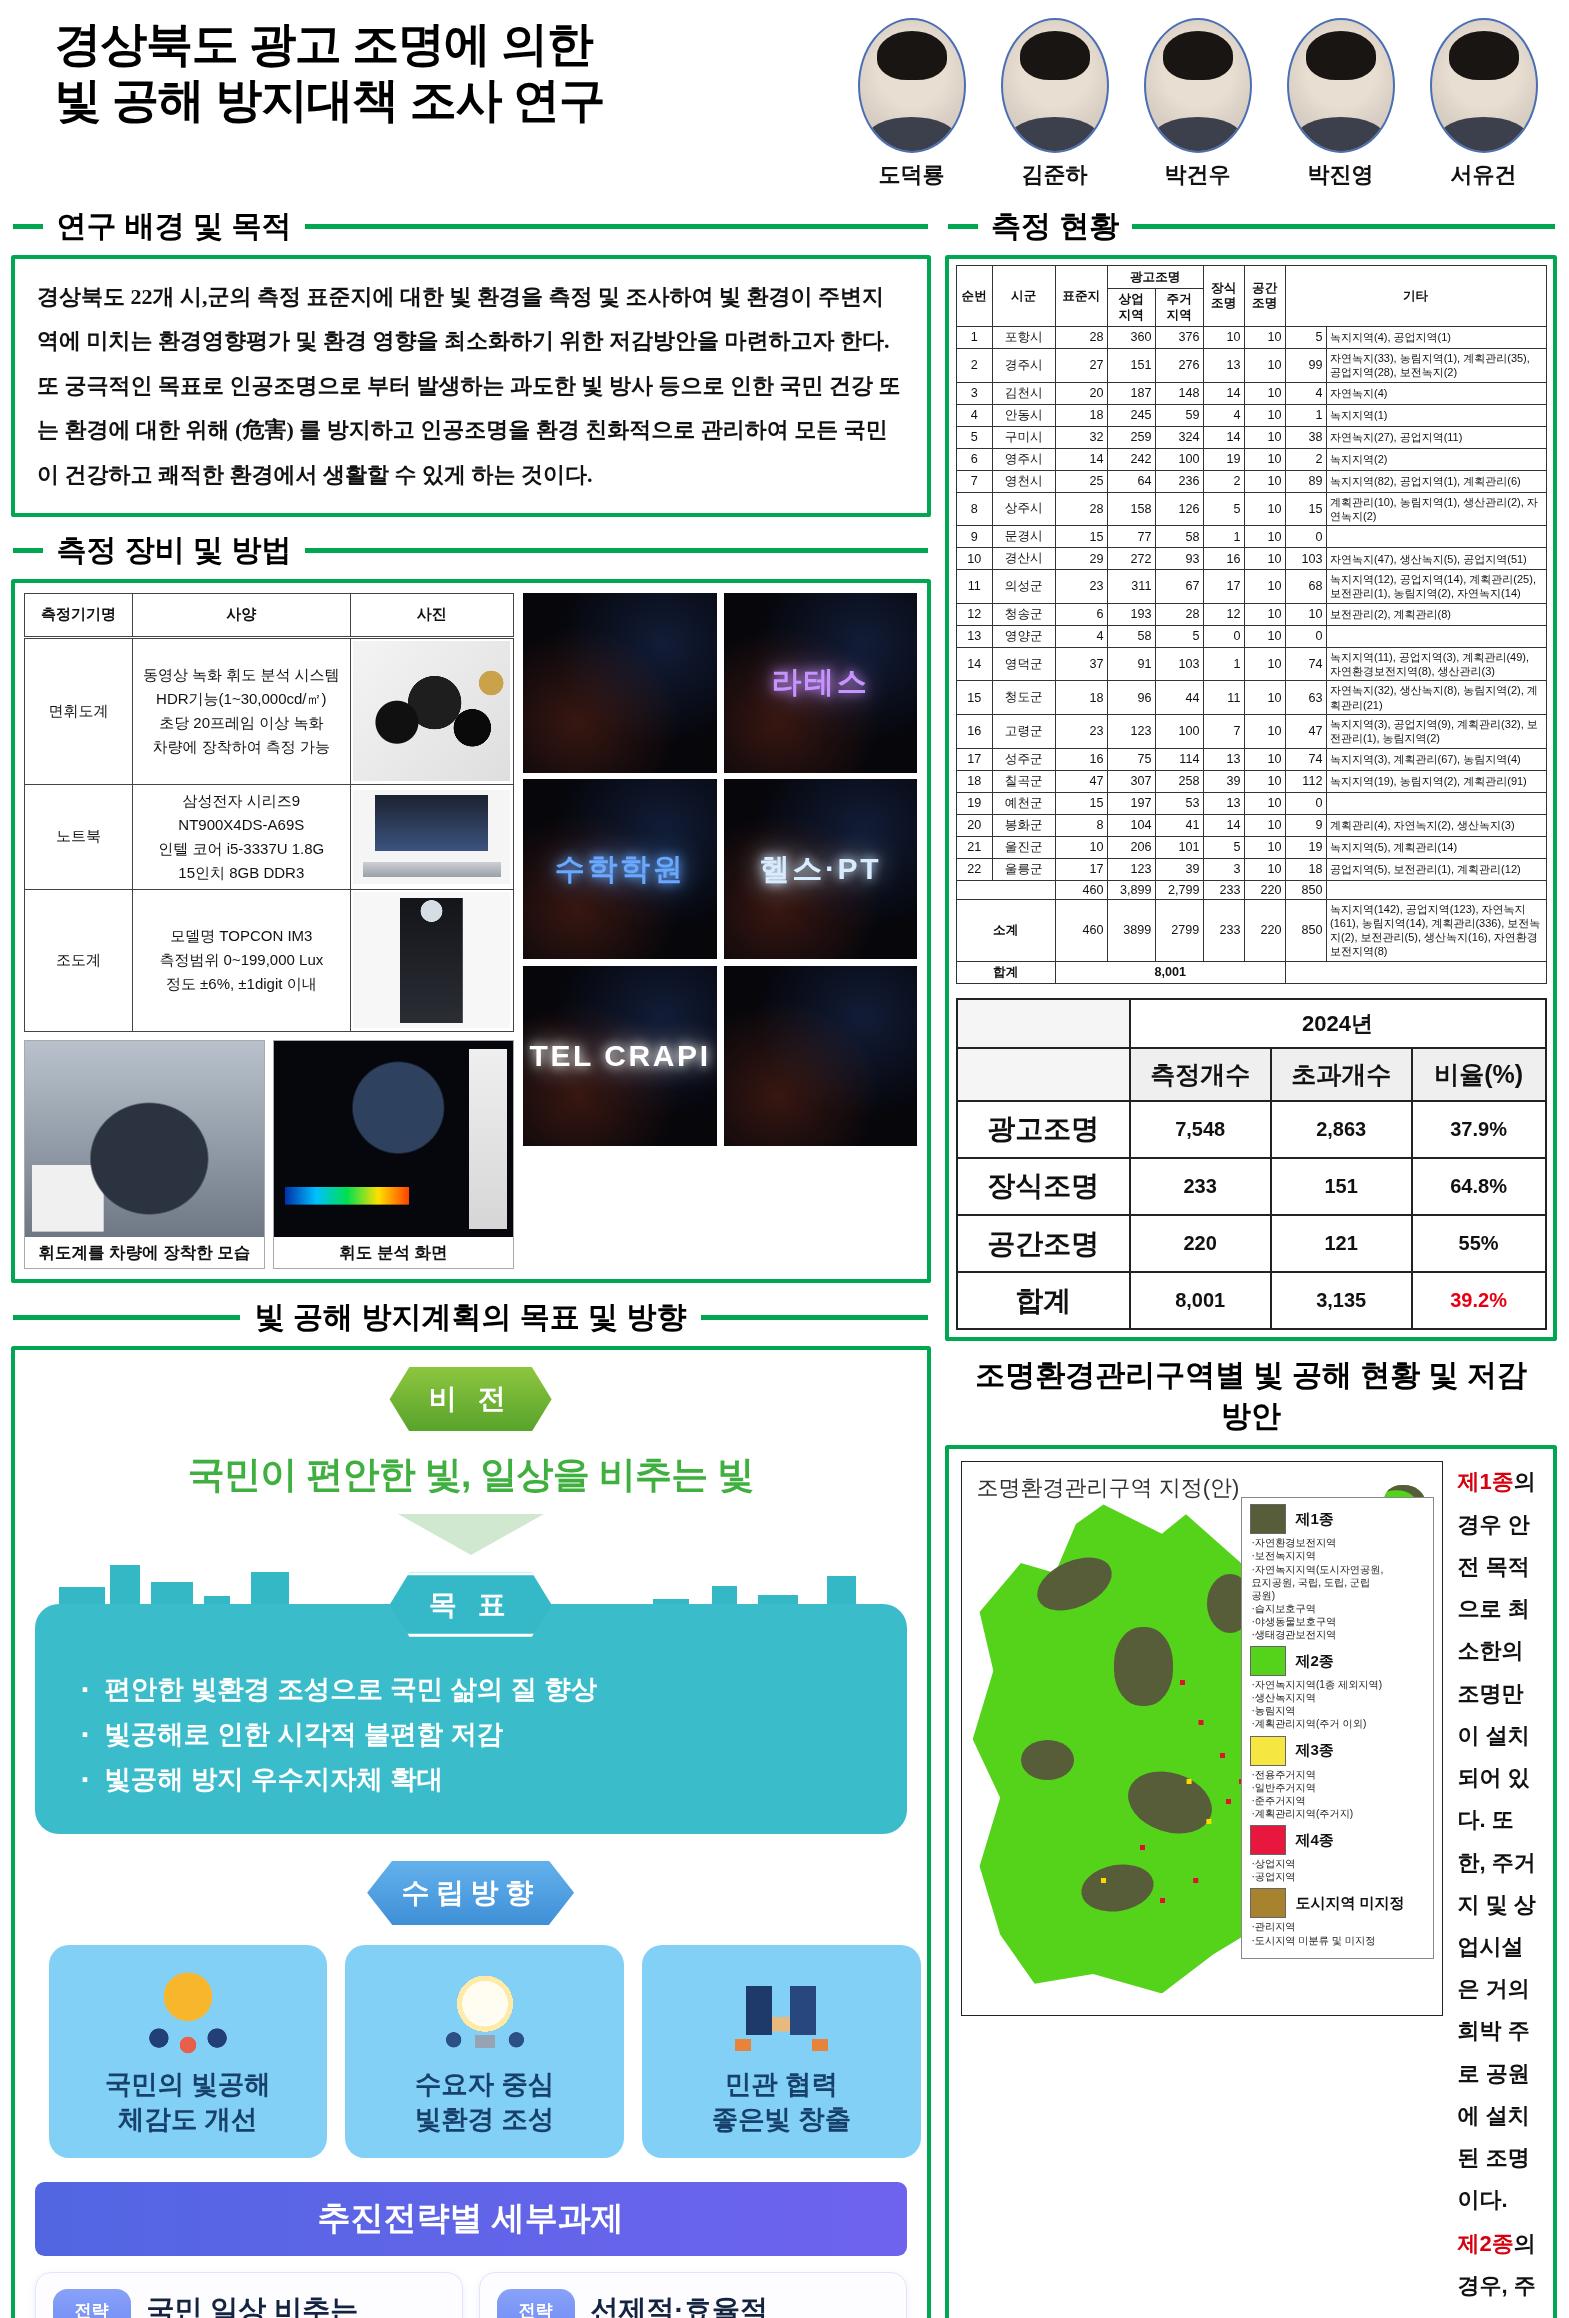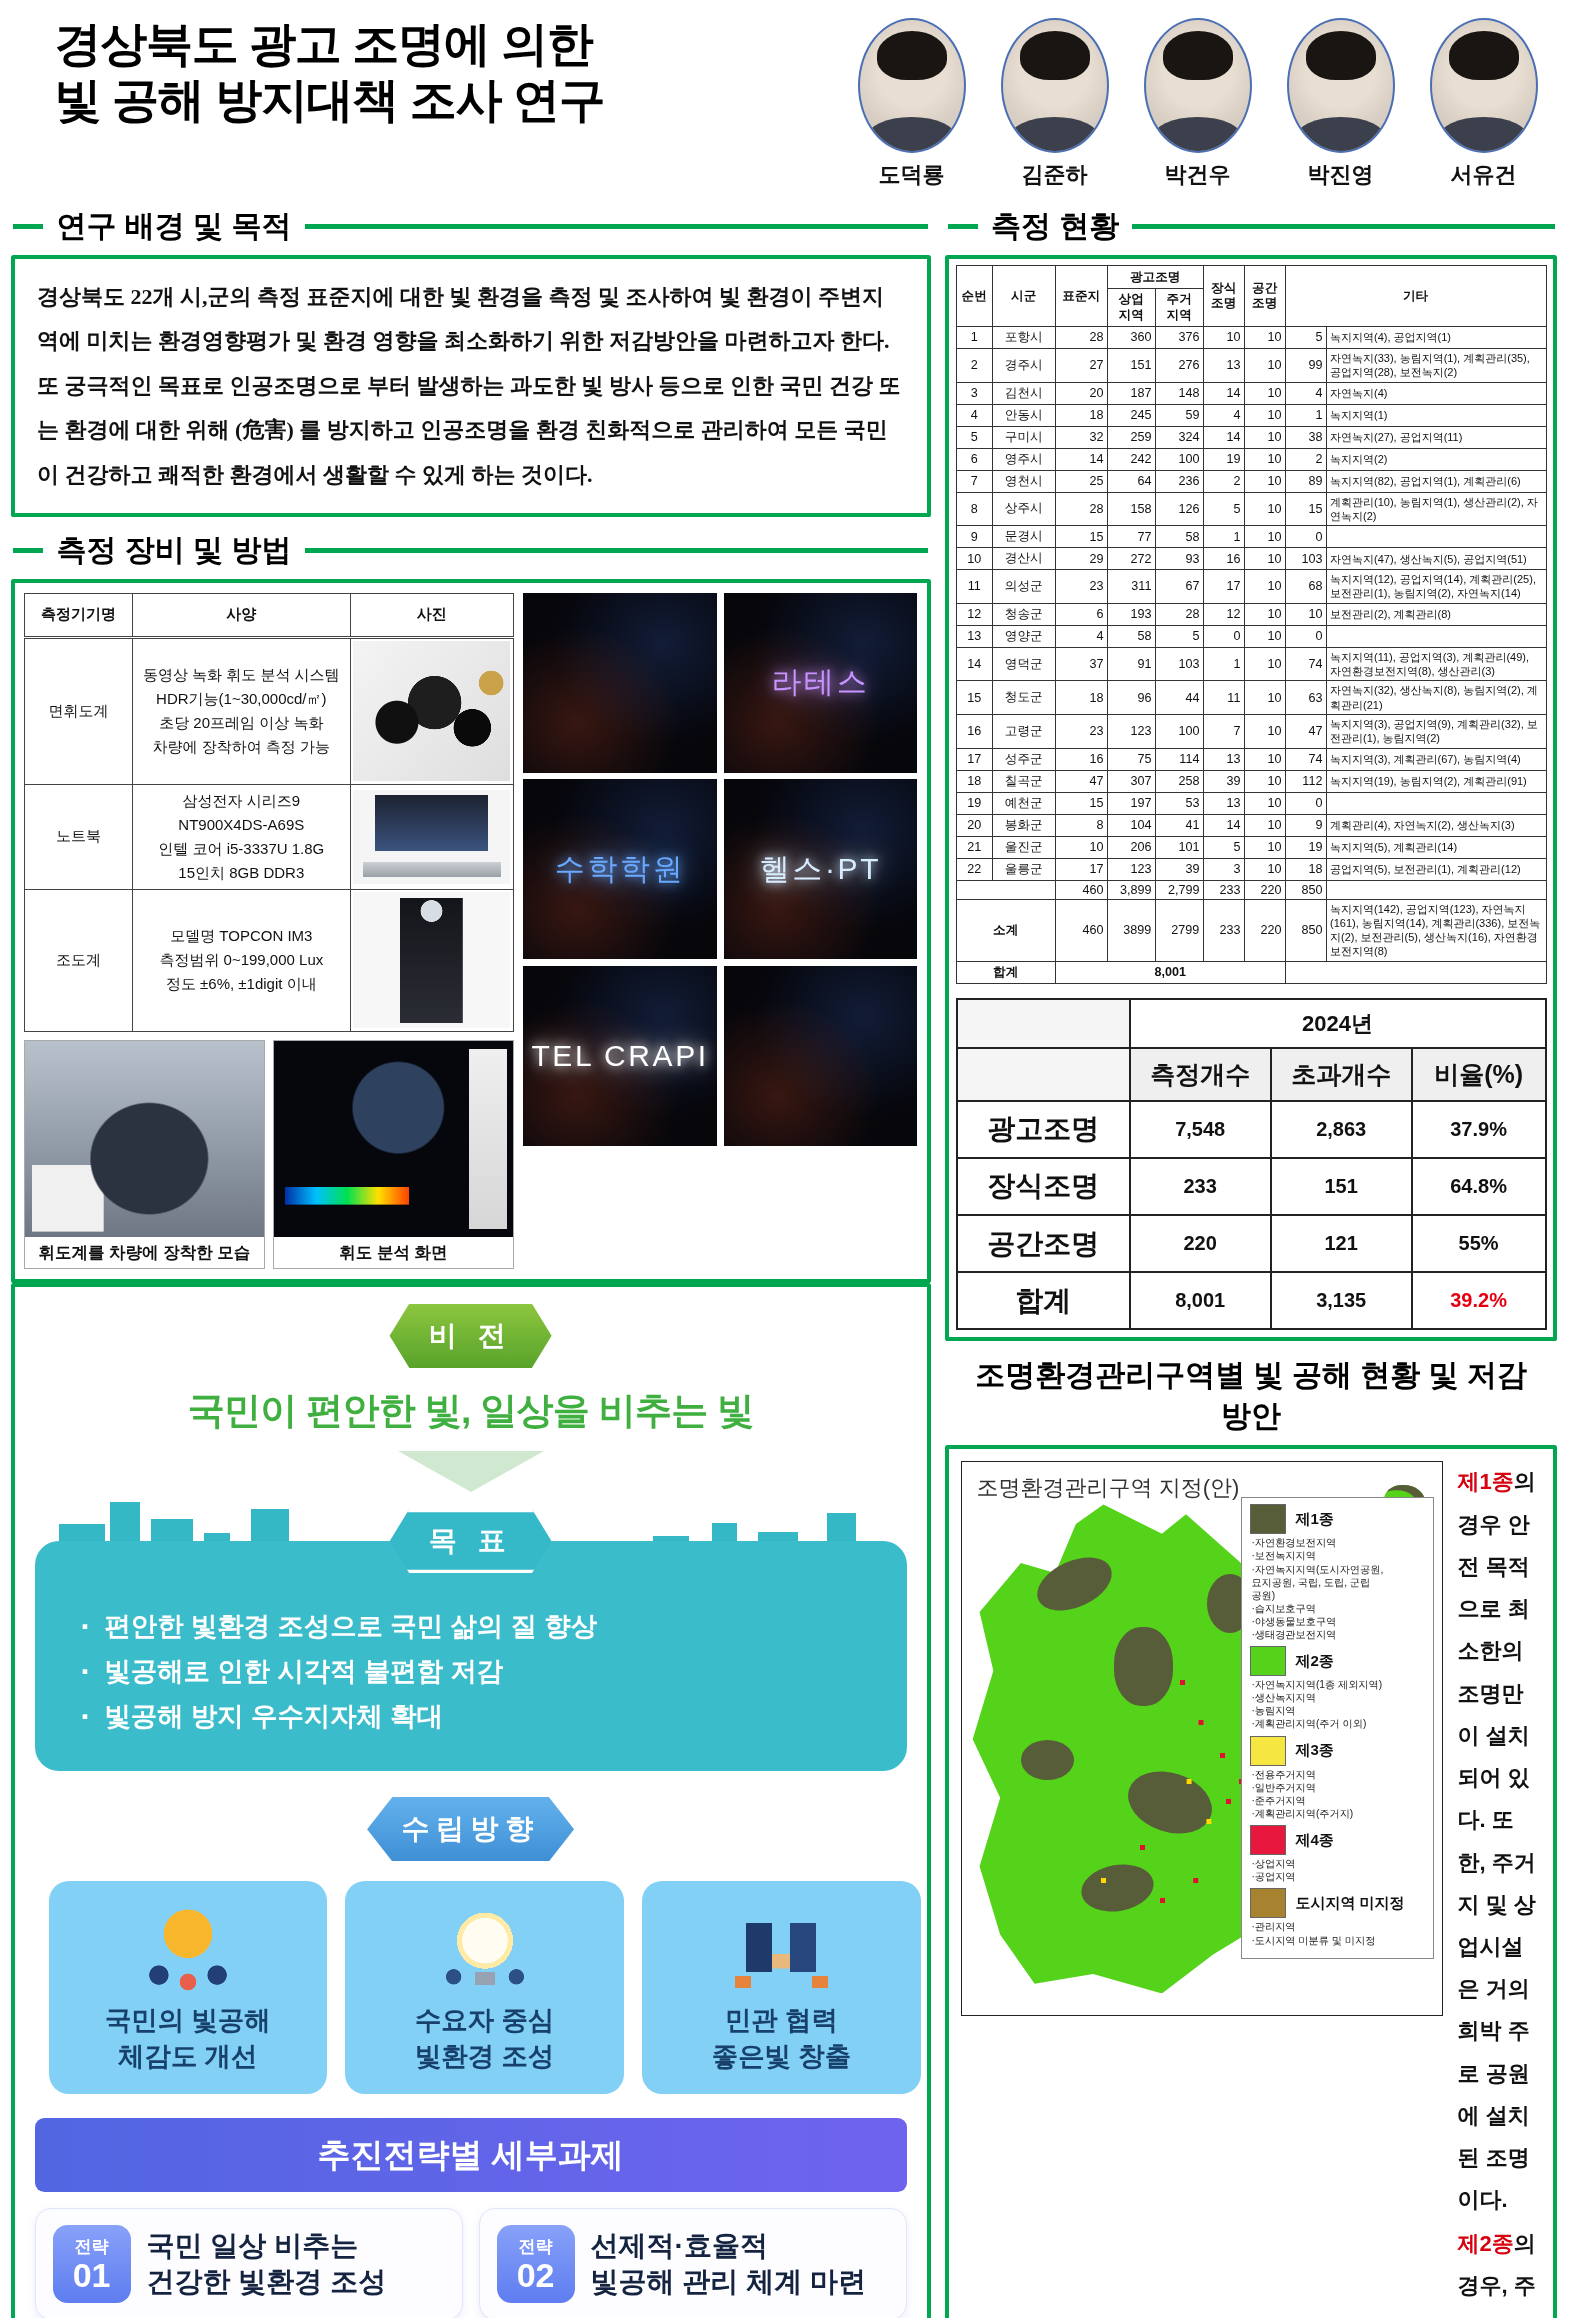--- a/index.html
+++ b/index.html
@@ -57,21 +57,21 @@
   .heat-photo{background:
      linear-gradient(90deg,#0030a8,#00c0ff,#00e050,#ffe000,#ff4000) 10% 82%/52% 9% no-repeat,
      radial-gradient(circle at 52% 34%,#2e4260 0 25%,transparent 26%),
      linear-gradient(#efefef,#d6d6d6) 97% 50%/16% 92% no-repeat,#05070c;}
   .ephoto .cap{font-size:16.5px;font-weight:600;text-align:center;padding:5.3px 0 4px;background:#fff;}
   .night-grid{flex:1;display:grid;grid-template-columns:1fr 1fr;grid-auto-rows:180px;gap:6.6px;}
   .nphoto{background:#06060b;position:relative;display:flex;align-items:center;justify-content:center;overflow:hidden;}
   .nphoto::before{content:"";position:absolute;inset:0;background:
      radial-gradient(ellipse at 28% 72%,rgba(255,90,40,.20),transparent 52%),
      radial-gradient(ellipse at 72% 28%,rgba(70,130,255,.18),transparent 55%);}
-  .nsign{position:relative;font-size:30px;font-weight:400;letter-spacing:2.6px;text-shadow:0 0 10.6px,0 0 28px;}
+  .nsign{position:relative;font-size:30px;font-weight:700;letter-spacing:2.6px;text-shadow:0 0 10.6px,0 0 28px;}
   
   .plan-inner{padding:17px 20px 20px;display:flex;flex-direction:column;align-items:center;}
   .hexbadge{clip-path:polygon(9% 50%,19% 0,81% 0,91% 50%,81% 100%,19% 100%);
     color:#fff;font-weight:800;font-size:28px;letter-spacing:6.6px;padding:13.2px 57px;text-align:center;}
   .hex-green{background:linear-gradient(#8dc63f,#58a32b);}
   .hex-teal{background:#35b9c8;border:0;box-shadow:0 0 0 3.3px #fff inset;}
   .hex-blue{background:linear-gradient(#63b1ec,#3f8fd6);}
   .vision-text{font-size:37px;font-weight:800;color:#3faf3f;margin:18.5px 0 12px;letter-spacing:-0.7px;}
   .varrow{width:0;height:0;border-left:73px solid transparent;border-right:73px solid transparent;
           border-top:41px solid #cfe8cf;margin:2.6px 0 0;}
@@ -297,20 +297,23 @@
                 <span class="nsign" style="color: rgb(255, 255, 255);">TEL CRAPI</span>
               </div>
 
               <div class="nphoto">
                 <span class="nsign" style="color: rgb(255, 85, 68);"></span>
               </div>
             </div>
         </div>
       </div>
 
+      <div class="sec-hc">
+        <span>빛 공해 방지계획의 목표 및 방향</span>
+      </div>
       <div class="gbox">
         <div class="plan-inner">
           <div class="hexbadge hex-green">비 전</div>
           <div class="vision-text">국민이 편안한 빛, 일상을 비추는 빛</div>
           <div class="varrow"></div>
           <div class="skyline"></div>
           <div class="goal-panel">
             <div class="goal-badge hexbadge hex-teal">목 표</div>
             <div>
 

